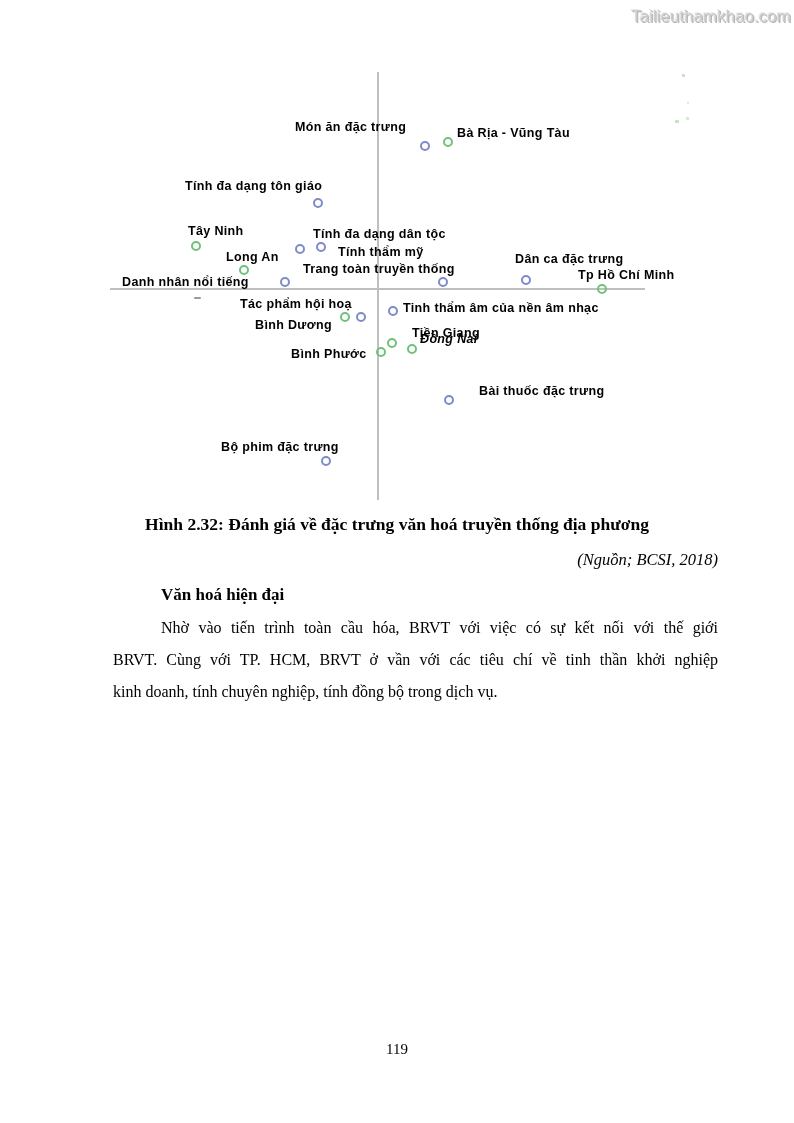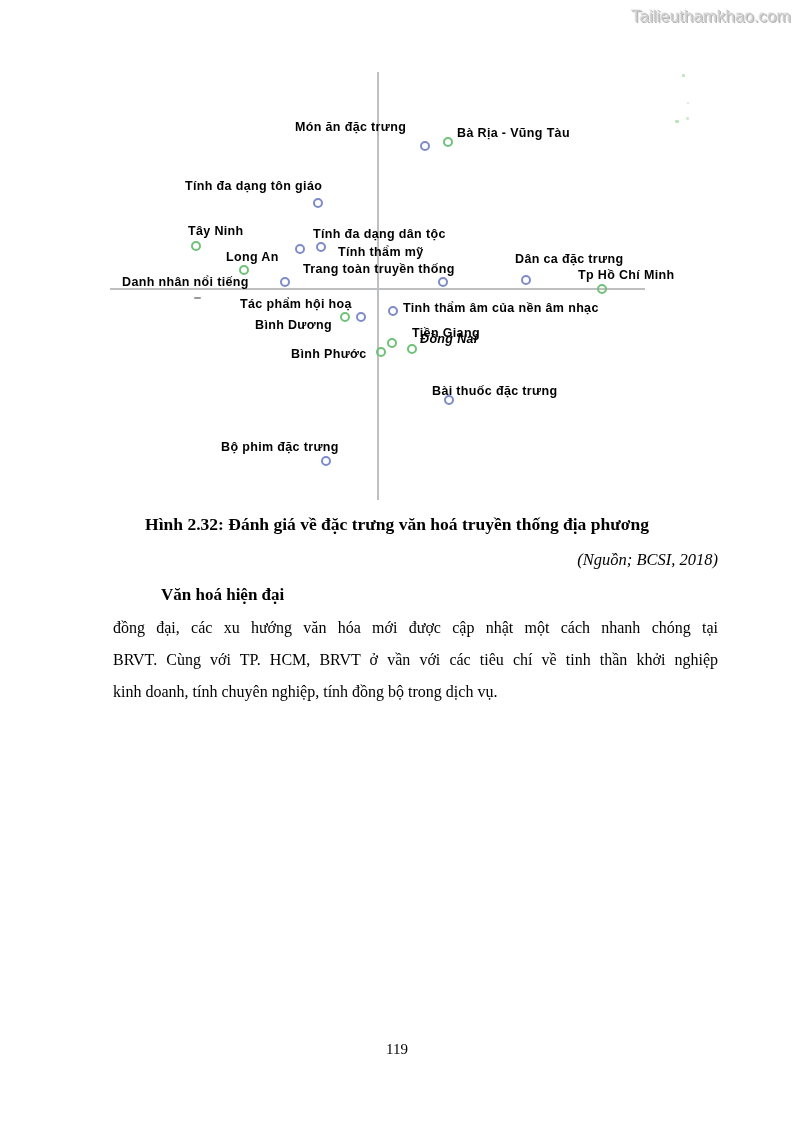--- a/index.html
+++ b/index.html
@@ -63,21 +63,21 @@
       <div class="plabel" style="left: 303px; top: 262px;">Trang toàn truyền thống</div>
       <div class="dot" style="left: 521px; top: 275px; border-color: rgb(125, 139, 202);"></div>
       <div class="plabel" style="left: 515px; top: 252px;">Dân ca đặc trưng</div>
       <div class="dot" style="left: 280px; top: 277px; border-color: rgb(125, 139, 202);"></div>
       <div class="plabel" style="left: 122px; top: 275px;">Danh nhân nổi tiếng</div>
       <div class="dot" style="left: 356px; top: 312px; border-color: rgb(125, 139, 202);"></div>
       <div class="plabel" style="left: 240px; top: 297px;">Tác phẩm hội hoạ</div>
       <div class="dot" style="left: 388px; top: 306px; border-color: rgb(125, 139, 202);"></div>
       <div class="plabel" style="left: 403px; top: 301px;">Tinh thẩm âm của nền âm nhạc</div>
       <div class="dot" style="left: 444px; top: 395px; border-color: rgb(125, 139, 202);"></div>
-      <div class="plabel" style="left: 432px; top: 384px;">Bài thuốc đặc trưng</div>
+      <div class="plabel" style="left: 479px; top: 384px;">Bài thuốc đặc trưng</div>
       <div class="dot" style="left: 321px; top: 456px; border-color: rgb(125, 139, 202);"></div>
       <div class="plabel" style="left: 221px; top: 440px;">Bộ phim đặc trưng</div>
       <div class="dot" style="left: 443px; top: 137px; border-color: rgb(111, 194, 119);"></div>
       <div class="plabel" style="left: 457px; top: 126px;">Bà Rịa - Vũng Tàu</div>
       <div class="dot" style="left: 191px; top: 241px; border-color: rgb(111, 194, 119);"></div>
       <div class="plabel" style="left: 188px; top: 224px;">Tây Ninh</div>
       <div class="dot" style="left: 239px; top: 265px; border-color: rgb(111, 194, 119);"></div>
       <div class="plabel" style="left: 226px; top: 250px;">Long An</div>
       <div class="dot" style="left: 597px; top: 284px; border-color: rgb(111, 194, 119);"></div>
       <div class="plabel" style="left: 578px; top: 268px;">Tp Hồ Chí Minh</div>
@@ -92,18 +92,18 @@
       <div class="speck" style="left: 194px; top: 297px; width: 7px; height: 2px; background: rgb(154, 154, 154);"></div>
       <div class="speck" style="left: 682px; top: 74px; width: 3px; height: 3px; background: rgb(191, 227, 191);"></div>
       <div class="speck" style="left: 687px; top: 102px; width: 2px; height: 2px; background: rgb(207, 233, 207);"></div>
       <div class="speck" style="left: 675px; top: 120px; width: 4px; height: 3px; background: rgb(191, 227, 191);"></div>
       <div class="speck" style="left: 686px; top: 117px; width: 3px; height: 3px; background: rgb(207, 233, 207);"></div>
     </div>
   <div class="caption">Hình 2.32: Đánh giá về đặc trưng văn hoá truyền thống địa phương</div>
   <div class="source">(Nguồn; BCSI, 2018)</div>
   <div class="heading">Văn hoá hiện đại</div>
   <div class="bodytext">
-      <div class="bline just">đồng đại, các xu hướng văn hóa mới được cập nhật một cách nhanh chóng tại</div>
+      <div class="bline indent just">Nhờ vào tiến trình toàn cầu hóa, BRVT với việc có sự kết nối với thế giới</div>
       <div class="bline just">BRVT. Cùng với TP. HCM, BRVT ở vần với các tiêu chí về tinh thần khởi nghiệp</div>
       <div class="bline">kinh doanh, tính chuyên nghiệp, tính đồng bộ trong dịch vụ.</div>
     </div>
   <div class="pagenum">119</div>
 </div>
 
 </body></html>

